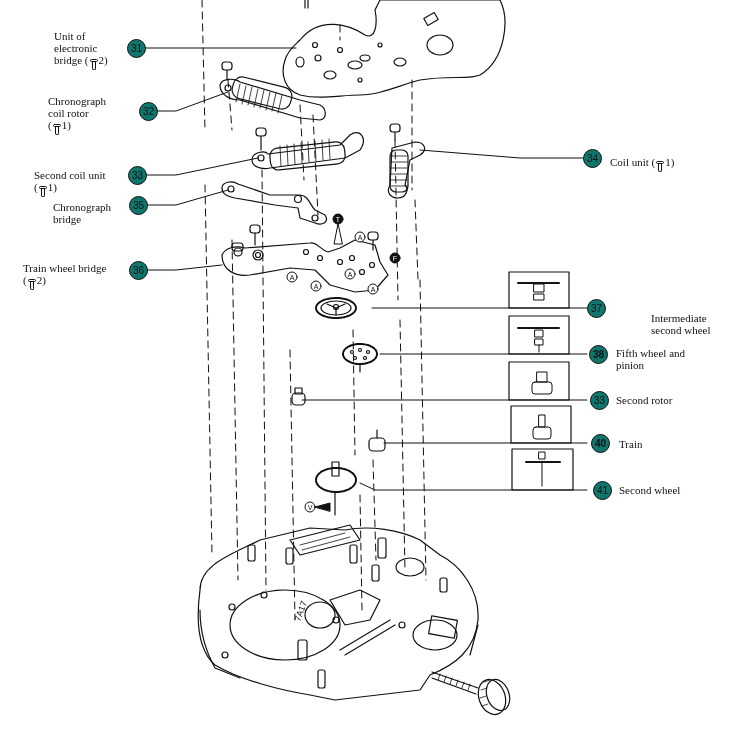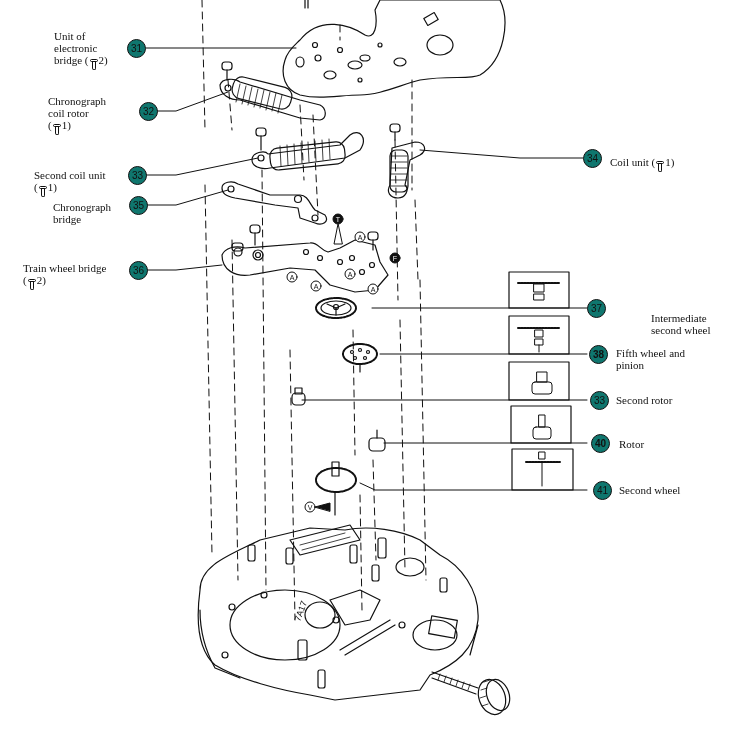--- a/index.html
+++ b/index.html
@@ -323,21 +323,21 @@
   <div>second wheel</div>
 </div>
 <div class="lbl" style="left:616px;top:347px;" data-name="label-fifth-wheel-and-pinion">
   <div>Fifth wheel and</div>
   <div>pinion</div>
 </div>
 <div class="lbl" style="left:616px;top:394px;" data-name="label-second-rotor">
   <div>Second rotor</div>
 </div>
 <div class="lbl" style="left:619px;top:438px;" data-name="label-rotor">
-  <div>Rotor</div>
+  <div>Train</div>
 </div>
 <div class="lbl" style="left:619px;top:484px;" data-name="label-second-wheel">
   <div>Second wheel</div>
 </div>
 </div>
 
 <style>
   [data-name="screw-icon"] { display:inline-block; width:8px; height:11px; position:relative; font-size:0; vertical-align:-1px; margin:0 1px; }
   [data-name="screw-icon"]::before { content:""; position:absolute; left:0; top:0; width:8px; height:3px; border:1px solid #111; border-radius:2px; box-sizing:border-box; }
   [data-name="screw-icon"]::after { content:""; position:absolute; left:2px; top:3px; width:4px; height:8px; border:1px solid #111; border-top:none; border-radius:0 0 2px 2px; box-sizing:border-box; }

